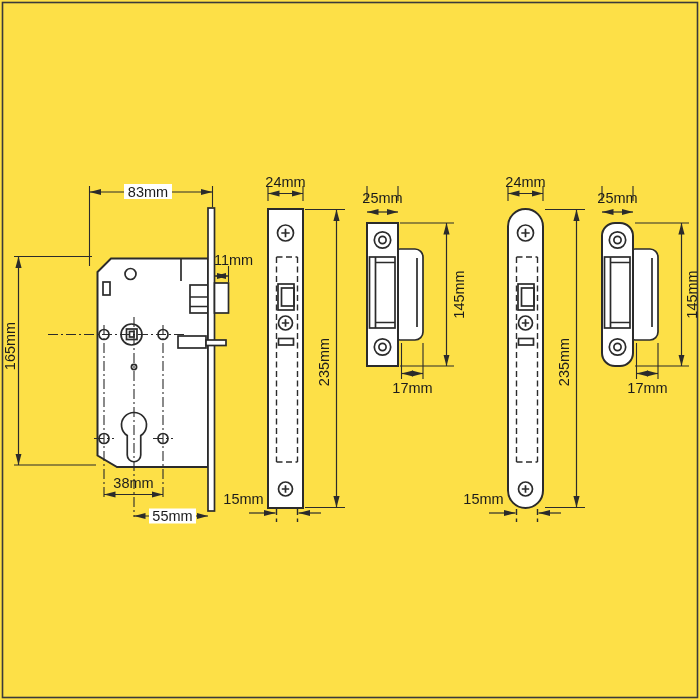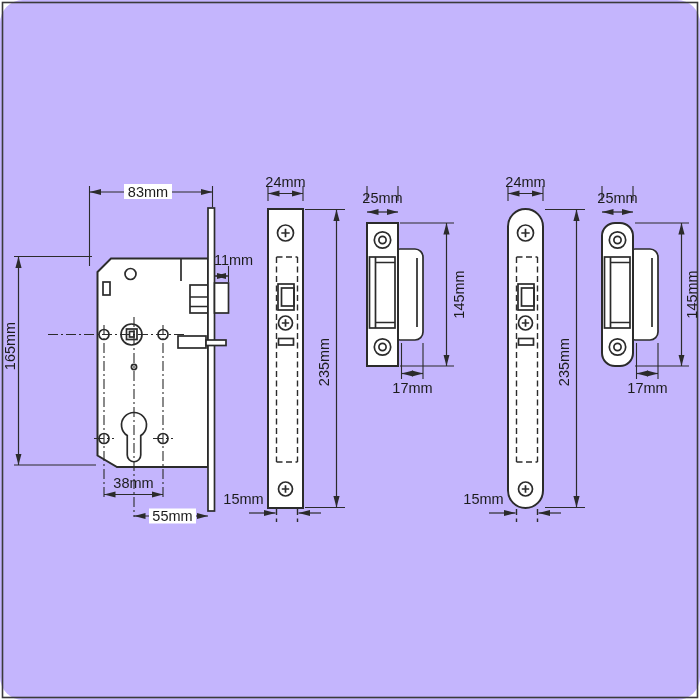--- a/index.html
+++ b/index.html
@@ -1,16 +1,16 @@
 <!DOCTYPE html>
 <html><head>
 <meta charset="utf-8">
 <style>
   html,body{margin:0;padding:0;background:#fff;}
-  .stage{width:700px;height:700px;position:relative;background:#c4b5fd;border-radius:23px;}
+  .stage{width:700px;height:700px;position:relative;background:#fde047;}
   svg{display:block;}
   text{font-family:"Liberation Sans","DejaVu Sans",sans-serif;font-size:14.5px;fill:#1c1c1c;}
   .obj{fill:#fff;stroke:#2b2b2b;stroke-width:2;}
   .obj-thin{fill:none;stroke:#2b2b2b;stroke-width:1.7;}
   .obj-fill{fill:#fff;stroke:#2b2b2b;stroke-width:1.7;}
   .dim{stroke:#2b2b2b;stroke-width:1.2;fill:none;}
   .ext{stroke:#2b2b2b;stroke-width:1.1;fill:none;}
   .dashed{stroke:#2b2b2b;stroke-width:1.4;fill:none;stroke-dasharray:6 3.5;}
   .dashdot{stroke:#2b2b2b;stroke-width:1.1;fill:none;stroke-dasharray:10 3 2 3;}
   .lbl{text-anchor:middle;dominant-baseline:central;}

